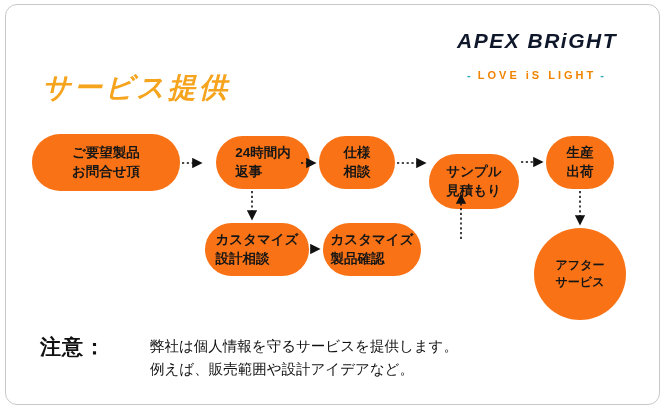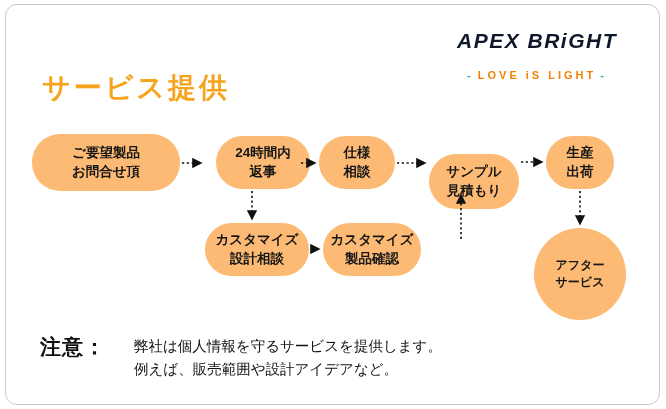--- a/index.html
+++ b/index.html
@@ -19,44 +19,44 @@
     font-style:italic;white-space:nowrap;
   }
   .logo-tagline{
     margin-top:16px;font-size:11px;font-weight:800;letter-spacing:3px;
     color:#f08300;white-space:nowrap;
   }
   .logo-dash{color:#2fa8b5;font-weight:900;margin:0 4px;}
   
   .page-title{
     position:absolute;left:36px;top:64px;
-    font-size:28px;font-weight:700;letter-spacing:3px;color:#f6a41d;
+    font-size:28px;font-weight:700;letter-spacing:3px;color:#f6a41d;font-style:italic;
   }
   
   .node{
-    position:absolute;background:#fdba74;color:#161616;
-    display:flex;align-items:center;justify-content:center;text-align:center;
+    position:absolute;background:#f97316;color:#161616;
+    display:flex;align-items:center;justify-content:center;text-align:left;
     font-size:13.5px;font-weight:700;line-height:1.4;white-space:pre-line;
     border-radius:28px;
   }
   .node.circle{border-radius:50%;}
   #n-inquiry{left:26px;top:129px;width:148px;height:57px;}
   #n-reply{left:210px;top:131px;width:94px;height:53px;}
   #n-spec{left:313px;top:131px;width:76px;height:53px;}
   #n-sample{left:423px;top:129px;width:90px;height:55px;margin-top:20px;}
   #n-production{left:540px;top:131px;width:68px;height:53px;}
   #n-customdesign{left:199px;top:218px;width:104px;height:53px;}
   #n-customconfirm{left:317px;top:218px;width:98px;height:53px;}
   #n-after{left:528px;top:223px;width:92px;height:92px;font-size:12px;}
   
   .arrows{position:absolute;left:0;top:0;width:653px;height:399px;pointer-events:none;}
   
   .note{position:absolute;left:34px;top:330px;display:flex;align-items:flex-start;color:#111;gap:28px;}
   .note-label{font-size:21px;font-weight:800;letter-spacing:1px;white-space:nowrap;margin-top:-2px;}
-  .note-body{font-size:14.5px;line-height:1.6;margin-left:0;}
+  .note-body{font-size:14.5px;line-height:1.6;margin-left:16px;}
 </style>
 </head>
 <body>
 
 <div class="card">
 
   <div class="logo">
     <div class="logo-title">APEX BRiGHT</div>
     <div class="logo-tagline">
       <span class="logo-dash">-</span><span>LOVE iS LIGHT</span><span class="logo-dash">-</span>

